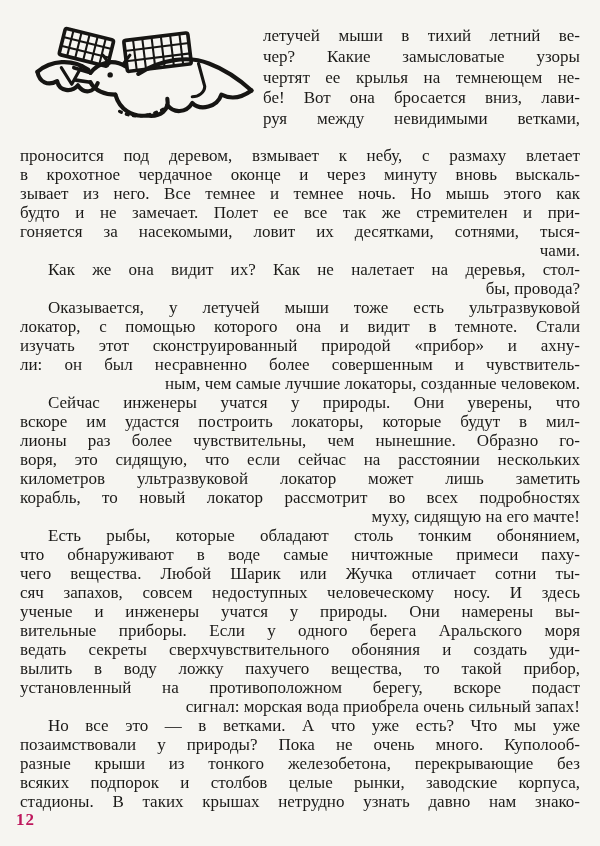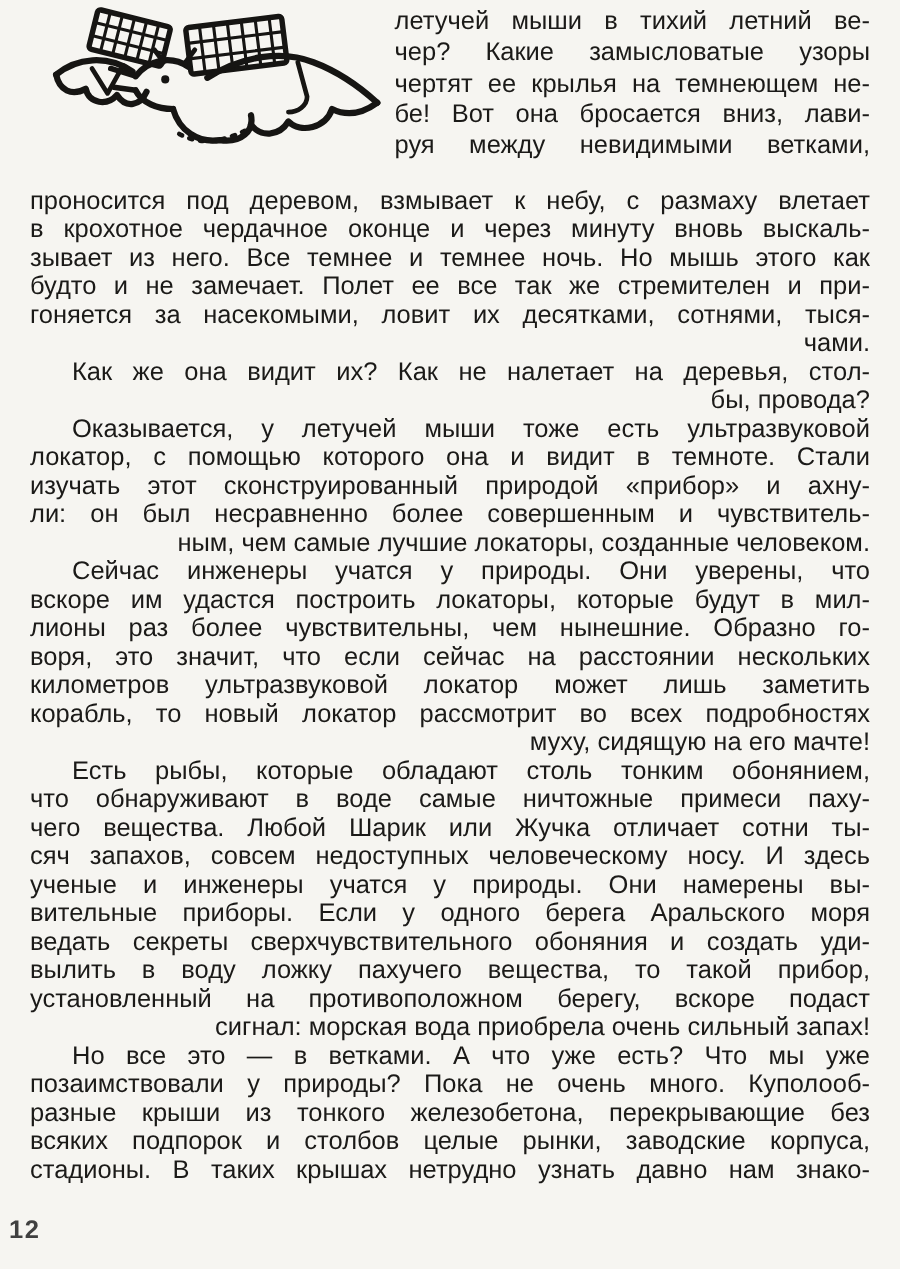--- a/index.html
+++ b/index.html
@@ -6,22 +6,22 @@
     margin: 0;
     padding: 0;
     background: #f6f5f1;
   }
   .page {
     position: relative;
     width: 600px;
     height: 846px;
     box-sizing: border-box;
     background: #f6f5f1;
-    padding: 2px 20px 0 20px;
-    font-family: Liberation Sans, sans-serif;
+    padding: 24px 20px 0 20px;
+    font-family: Liberation Serif, serif;
     color: #1b1a18;
     overflow: hidden;
   }
   .top-row {
     display: flex;
     align-items: flex-start;
   }
   .bat-figure {
     flex: 0 0 235px;
     width: 235px;
@@ -51,26 +51,26 @@
     text-align-last: justify;
   }
   .line.indent {
     text-indent: 28px;
   }
   .body-text {
     margin-top: 16px;
   }
   .page-number {
     position: absolute;
-    left: 6px;
+    left: 16px;
     bottom: 16px;
     font-size: 17px;
     font-weight: bold;
     letter-spacing: 1px;
-    color: #404040;
+    color: #be185d;
   }
 </style>
 </head>
 <body>
 
 <div class="page">
 
   <div class="top-row">
 
     <div class="bat-figure">
@@ -130,21 +130,21 @@
       <div class="line just indent">Как же она видит их? Как не налетает на деревья, стол-</div>
       <div class="line">бы, провода?</div>
       <div class="line just indent">Оказывается, у летучей мыши тоже есть ультразвуковой</div>
       <div class="line just">локатор, с помощью которого она и видит в темноте. Стали</div>
       <div class="line just">изучать этот сконструированный природой «прибор» и ахну-</div>
       <div class="line just">ли: он был несравненно более совершенным и чувствитель-</div>
       <div class="line">ным, чем самые лучшие локаторы, созданные человеком.</div>
       <div class="line just indent">Сейчас инженеры учатся у природы. Они уверены, что</div>
       <div class="line just">вскоре им удастся построить локаторы, которые будут в мил-</div>
       <div class="line just">лионы раз более чувствительны, чем нынешние. Образно го-</div>
-      <div class="line just">воря, это значит, что если сейчас на расстоянии нескольких</div>
+      <div class="line just">воря, это сидящую, что если сейчас на расстоянии нескольких</div>
       <div class="line just">километров ультразвуковой локатор может лишь заметить</div>
       <div class="line just">корабль, то новый локатор рассмотрит во всех подробностях</div>
       <div class="line">муху, сидящую на его мачте!</div>
       <div class="line just indent">Есть рыбы, которые обладают столь тонким обонянием,</div>
       <div class="line just">что обнаруживают в воде самые ничтожные примеси паху-</div>
       <div class="line just">чего вещества. Любой Шарик или Жучка отличает сотни ты-</div>
       <div class="line just">сяч запахов, совсем недоступных человеческому носу. И здесь</div>
       <div class="line just">ученые и инженеры учатся у природы. Они намерены вы-</div>
       <div class="line just">вительные приборы. Если у одного берега Аральского моря</div>
       <div class="line just">ведать секреты сверхчувствительного обоняния и создать уди-</div>

